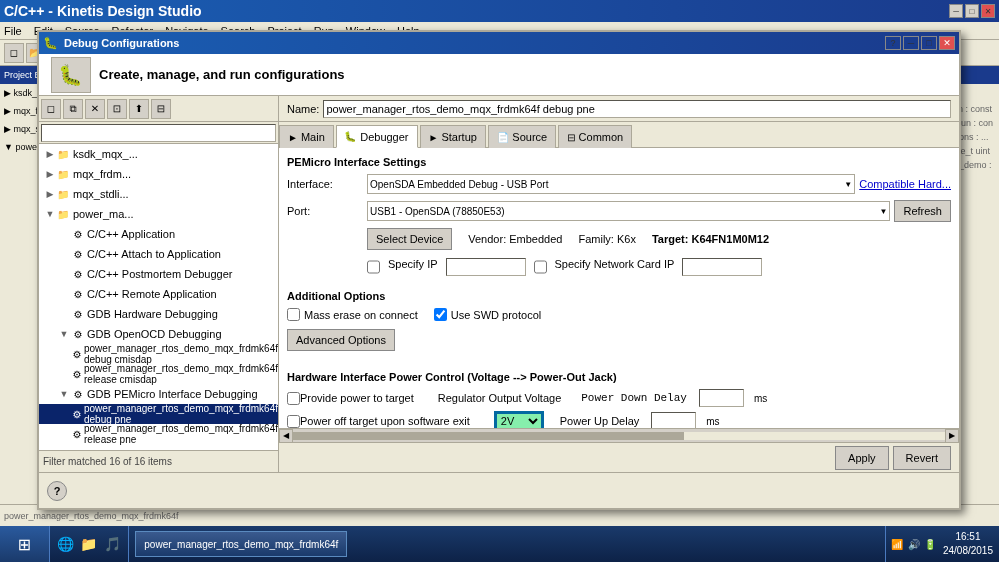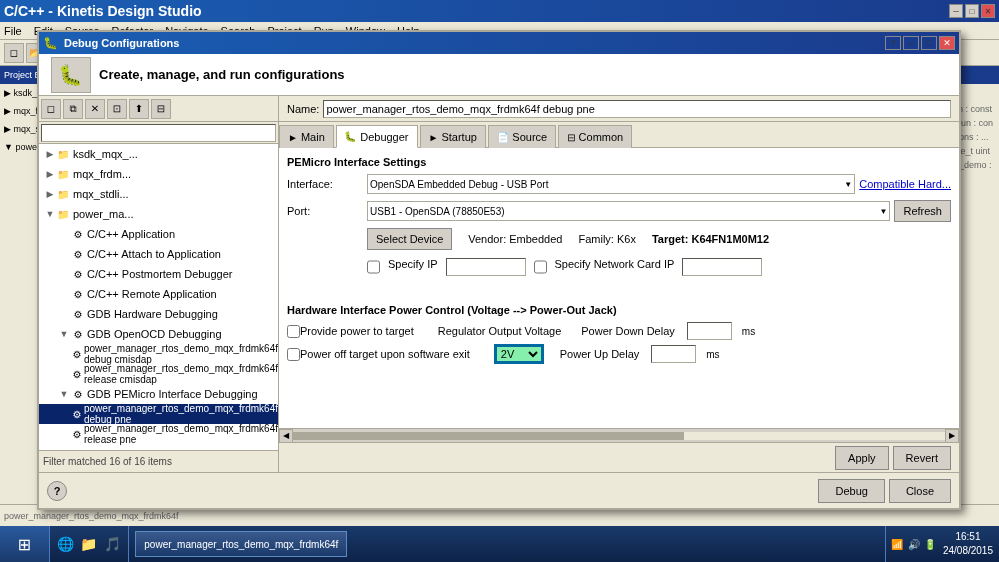--- a/index.html
+++ b/index.html
@@ -457,33 +457,47 @@
             <span class="info-text">Specify IP</span>
             <input type="text" style="width: 80px; height: 18px; border: 1px inset rgb(172, 168, 153);">
             <input type="checkbox" style="">
             <span class="info-text">Specify Network Card IP</span>
             <input type="text" style="width: 80px; height: 18px; border: 1px inset rgb(172, 168, 153);">
           </div>
         </div>
 
         <div style="height:8px;"></div>
 
+        <div class="options-section">
+          <div class="section-title">Additional Options</div>
+          <div style="display:flex;align-items:center;gap:16px;margin-bottom:4px;">
+            <div class="checkbox-row">
+              <input type="checkbox" style="">
+              <span>Mass erase on connect</span>
+            </div>
+            <div class="checkbox-row">
+              <input type="checkbox" checked="" style="">
+              <span>Use SWD protocol</span>
+            </div>
+          </div>
+          <button class="advanced-btn">Advanced Options</button>
+        </div>
 
         <div style="height:8px;"></div>
 
         <div class="power-section">
           <div class="section-title">Hardware Interface Power Control (Voltage --&gt; Power-Out Jack)</div>
 
           <div class="power-row">
             <div style="display:flex;align-items:center;">
               <input type="checkbox" style="">
               <span class="power-label">Provide power to target</span>
             </div>
             <span class="voltage-label" style="margin-left:16px;">Regulator Output Voltage</span>
-            <span class="power-delay-label" style="margin-left:8px;">Power Down Delay</span>
+            <span class="power-delay-label" style="margin-left:8px;font-family:Liberation Mono, monospace;">Power Down Delay</span>
             <input type="text" class="power-input" style="width: 45px; margin-left: 4px;">
             <span class="ms-label" style="margin-left:2px;">ms</span>
           </div>
 
           <div class="power-row">
             <div style="display:flex;align-items:center;">
               <input type="checkbox" style="">
               <span class="power-label">Power off target upon software exit</span>
             </div>
             <select style="width:50px;height:20px;margin-left:16px;">
@@ -511,24 +525,20 @@
         <button class="apply-btn">Apply</button>
         <button class="revert-btn">Revert</button>
       </div>
     </div>
   </div>
 
   <div class="dialog-bottom">
     <div class="dialog-bottom-left">
       <div class="help-btn">?</div>
     </div>
-    <div class="dialog-bottom-right">
-      <button class="debug-btn">Debug</button>
-      <button class="close-btn">Close</button>
-    </div>
   </div>
 </div>
 
 <div class="taskbar">
   <div class="taskbar-start">
     <span class="taskbar-start-icon">⊞</span>
   </div>
   <div class="taskbar-quick-launch">
     <span>🌐</span>
     <span>📁</span>

